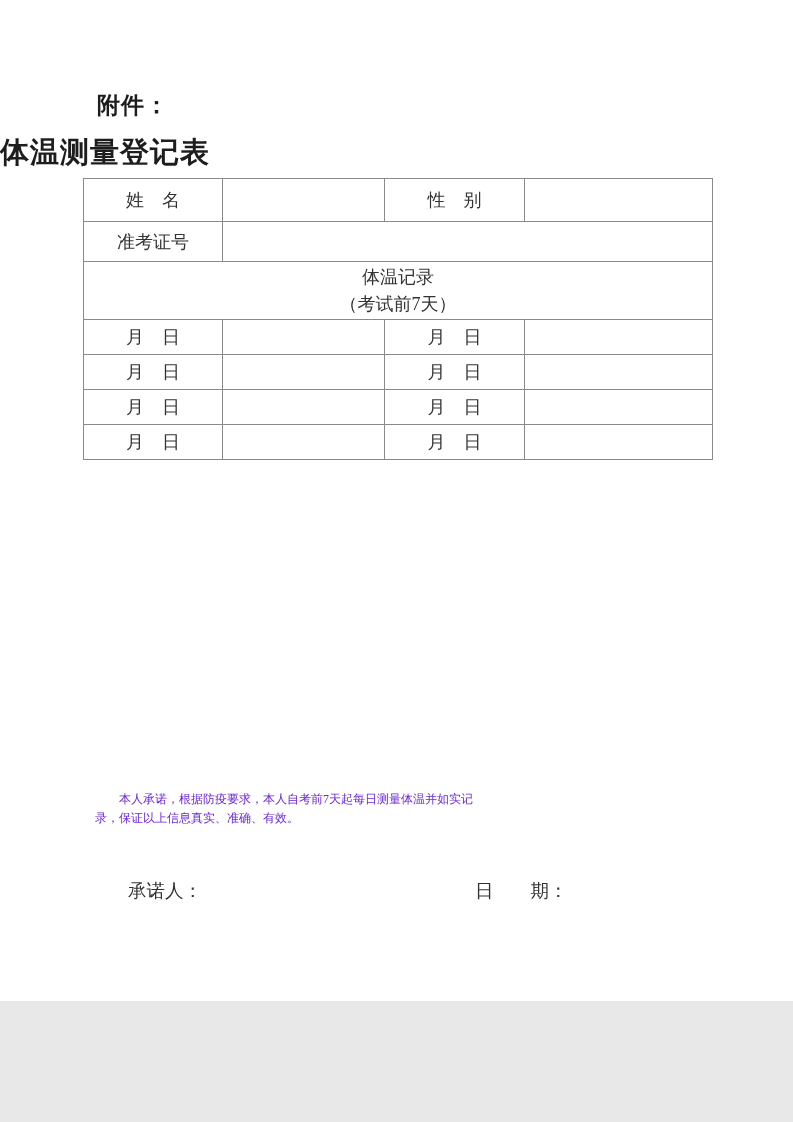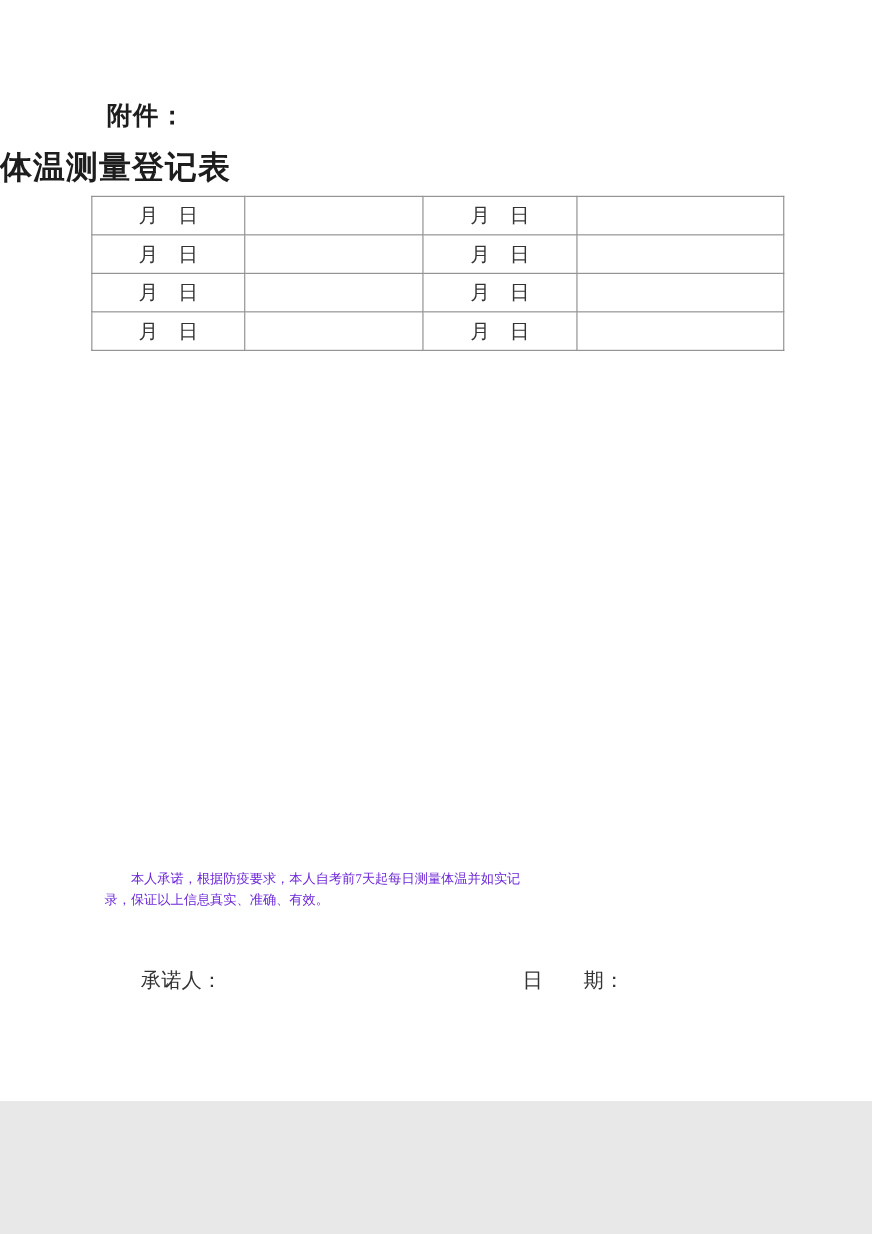--- a/index.html
+++ b/index.html
@@ -76,20 +76,34 @@
   <div class="doc-title">体温测量登记表</div>
 
   <table class="form">
     <colgroup>
       <col style="width:139px">
         <col style="width:162px">
         <col style="width:140px">
         <col style="width:188px">
     </colgroup>
     <tbody>
+      <tr class="r1">
+        <td>姓　名</td>
+        <td></td>
+        <td>性　别</td>
+        <td></td>
+      </tr>
+      <tr class="r3">
+        <td>准考证号</td>
+        <td colspan="3"></td>
+      </tr>
+      <tr class="r5">
+        <td colspan="4" class="section-title">体温记录
+（考试前7天）</td>
+      </tr>
       <tr class="rt">
         <td>月　日</td>
         <td></td>
         <td>月　日</td>
         <td></td>
       </tr>
       <tr class="rt">
         <td>月　日</td>
         <td></td>
         <td>月　日</td>

